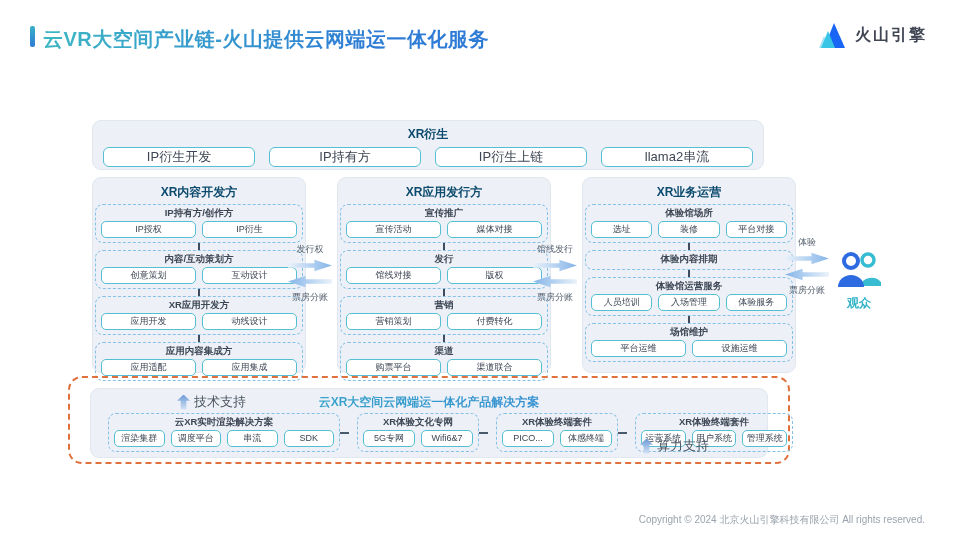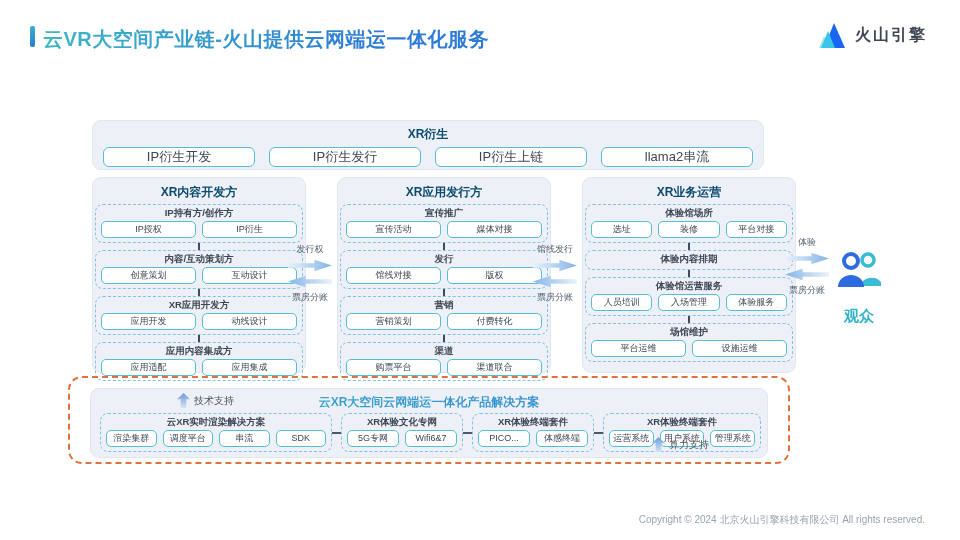--- a/index.html
+++ b/index.html
@@ -43,38 +43,38 @@
   .flow-1{left:285px;top:243px;width:50px;}
   .flow-2{left:530px;top:243px;width:50px;}
   .flow-3{left:778px;top:236px;width:58px;}
   .arr{width:44px;height:13px;}
   .arr-r{background:linear-gradient(90deg,#eaf2fa 0%,#84b4e8 100%);
          clip-path:polygon(0% 32%,60% 32%,60% 6%,100% 50%,60% 94%,60% 68%,0% 68%);}
   .arr-l{background:linear-gradient(270deg,#eaf2fa 0%,#84b4e8 100%);
          clip-path:polygon(100% 32%,40% 32%,40% 6%,0% 50%,40% 94%,40% 68%,100% 68%);}
   
   .audience{position:absolute;left:830px;top:250px;width:58px;text-align:center;}
-  .audience-label{color:#2fb3c6;font-weight:bold;font-size:15px;margin-top:15px;}
+  .audience-label{color:#2fb3c6;font-weight:bold;font-size:12px;margin-top:3px;}
   
   .sol-dashed{position:absolute;left:68px;top:376px;width:722px;height:88px;
               border:2px dashed #e0713d;border-radius:14px;box-sizing:border-box;}
   .sol-panel{position:absolute;left:20px;top:10px;width:678px;height:70px;
              background:#edf1f7;border:1px solid #e0e7ef;border-radius:9px;box-sizing:border-box;}
   .sol-top{position:relative;height:21px;}
-  .support{position:absolute;top:4px;display:flex;align-items:center;gap:4px;font-size:10px;color:#4a5460;}
+  .support{position:absolute;top:4px;display:flex;align-items:center;gap:4px;font-size:13px;color:#4a5460;}
   .support-left{left:86px;} .support-right{right:58px;margin-top:44px;}
   .up-arrow{width:13px;height:15px;background:linear-gradient(180deg,#6d9bd8 0%,#d6e4f4 100%);
             clip-path:polygon(50% 0,100% 42%,72% 42%,72% 100%,28% 100%,28% 42%,0 42%);}
   .sol-title{
     text-align:center;padding-top:5px;font-size:12px;font-weight:bold;
     background:linear-gradient(90deg,#3db7c4 0%,#2e7bd6 100%);
     -webkit-background-clip:text;background-clip:text;color:transparent;-webkit-text-fill-color:transparent;
   }
   .sol-groups{display:flex;align-items:center;padding:0 9px;margin-top:3px;}
-  .sol-groups .dgroup{flex:none;}
+  .sol-groups .dgroup{flex:none;margin-left:8px;}
   .sg-0{width:232px;} .sg-1{width:122px;} .sg-2{width:122px;} .sg-3{width:158px;}
   .hconn{width:9px;height:2px;background:#4a5a6a;flex:none;}
   
   .copyright{position:absolute;right:35px;bottom:13px;font-size:10px;color:#9aa3ad;}
 </style>
 </head>
 <body>
 
 <div class="page-header">
   <div class="accent-bar"></div>
@@ -87,21 +87,21 @@
     <polygon points="6,26 16,1 27,26" fill="#1a66f4"></polygon>
     <polygon points="3,26 10,9 17,26" fill="#39c6e6"></polygon>
   </svg>
   <span class="logo-text">火山引擎</span>
 </div>
 
 <div class="panel derivative">
   <div class="sec-title">XR衍生</div>
   <div class="items">
     <span class="item">IP衍生开发</span>
-    <span class="item">IP衍生发行</span>
+    <span class="item">IP持有方</span>
     <span class="item">IP衍生上链</span>
     <span class="item">llama2串流</span>
   </div>
 </div>
 
 <div class="panel column col-1">
   <div class="sec-title">XR内容开发方</div>
   <div class="groups">
     <div class="dgroup">
       <div class="gtitle">IP持有方/创作方</div>

